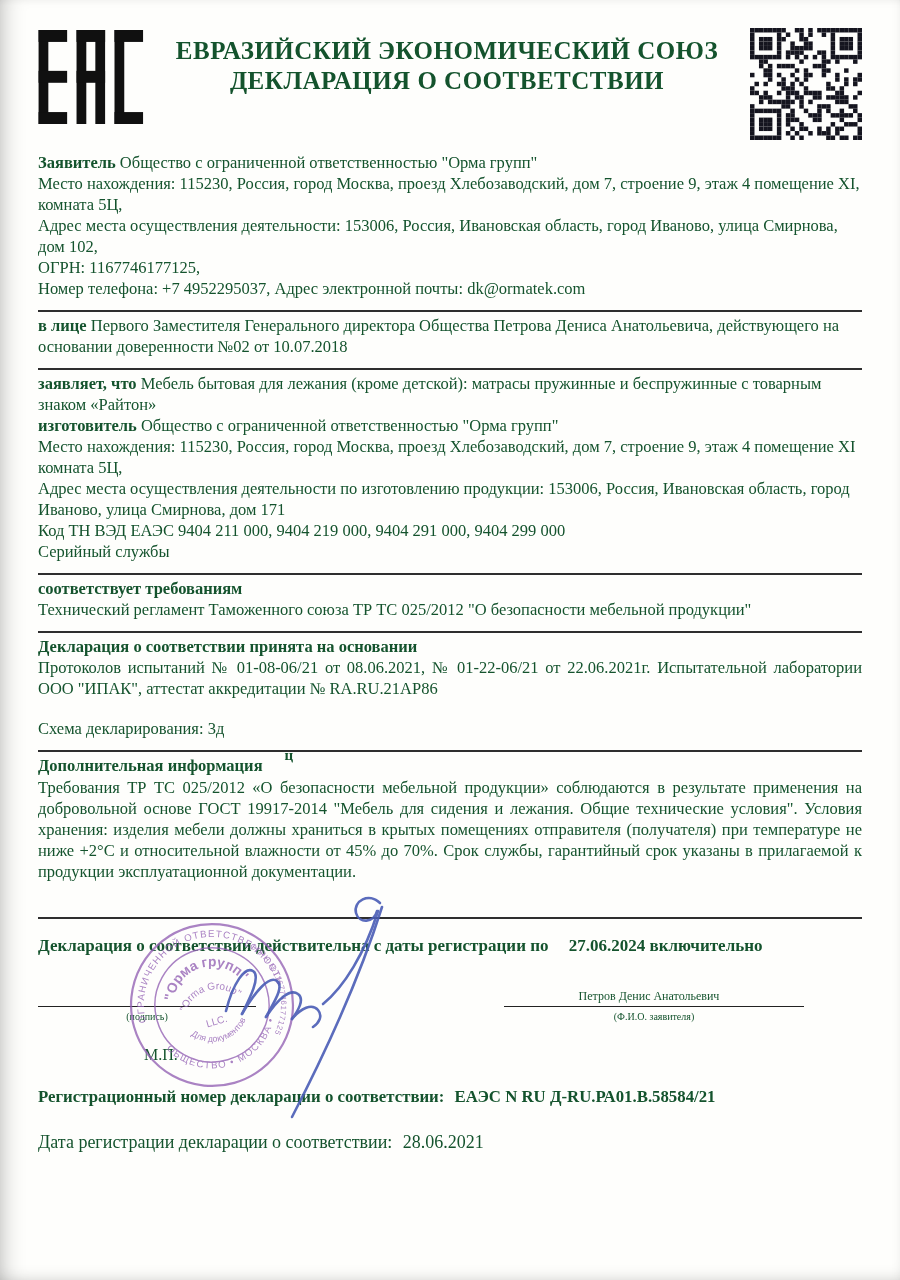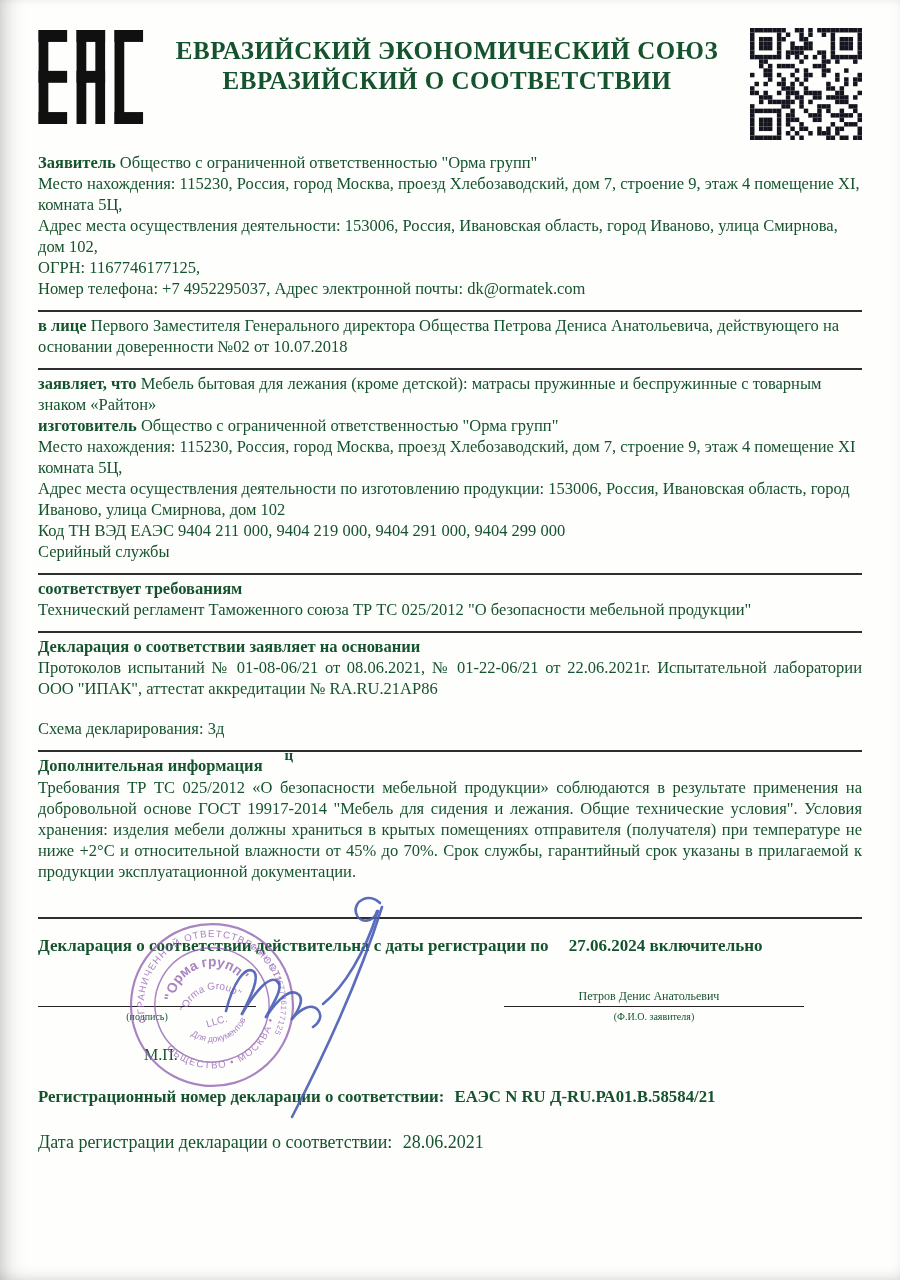--- a/index.html
+++ b/index.html
@@ -69,21 +69,21 @@
             <rect x="157" y="0" width="27" height="260"></rect>
           <rect x="105" y="0" width="79" height="33"></rect>
             <rect x="105" y="113" width="79" height="33"></rect>
           <rect x="210" y="0" width="27" height="260"></rect>
             <rect x="210" y="0" width="79" height="33"></rect>
           <rect x="210" y="227" width="79" height="33"></rect>
         </g>
       </svg>
       <div class="titles">
         <div class="t1">ЕВРАЗИЙСКИЙ ЭКОНОМИЧЕСКИЙ СОЮЗ</div>
-        <div class="t2">ЕВРАЗИЙСКИЙ О СООТВЕТСТВИИ</div>
+        <div class="t2">ДЕКЛАРАЦИЯ О СООТВЕТСТВИИ</div>
       </div>
       <svg class="qr" viewBox="0 0 112.5 112.5">
           <rect x="0" y="0" width="4.5" height="4.5" fill="#15151f"></rect>
           <rect x="4.5" y="0" width="4.5" height="4.5" fill="#15151f"></rect>
           <rect x="9" y="0" width="4.5" height="4.5" fill="#15151f"></rect>
           <rect x="13.5" y="0" width="4.5" height="4.5" fill="#15151f"></rect>
           <rect x="18" y="0" width="4.5" height="4.5" fill="#15151f"></rect>
           <rect x="22.5" y="0" width="4.5" height="4.5" fill="#15151f"></rect>
           <rect x="27" y="0" width="4.5" height="4.5" fill="#15151f"></rect>
           <rect x="31.5" y="0" width="4.5" height="4.5" fill="#15151f"></rect>
@@ -398,32 +398,32 @@
       <section class="sec b2">
         <p>
           <b>заявляет, что</b>
           <span>Мебель бытовая для лежания (кроме детской): матрасы пружинные и беспружинные с товарным знаком «Райтон»</span>
         </p>
         <p>
           <b>изготовитель</b>
           <span>Общество с ограниченной ответственностью "Орма групп"</span>
         </p>
         <p>Место нахождения: 115230, Россия, город Москва, проезд Хлебозаводский, дом 7, строение 9, этаж 4 помещение XI комната 5Ц,</p>
-        <p>Адрес места осуществления деятельности по изготовлению продукции: 153006, Россия, Ивановская область, город Иваново, улица Смирнова, дом 102</p>
+        <p>Адрес места осуществления деятельности по изготовлению продукции: 153006, Россия, Ивановская область, город Иваново, улица Смирнова, дом 171</p>
         <p>Код ТН ВЭД ЕАЭС 9404 211 000, 9404 219 000, 9404 291 000, 9404 299 000</p>
         <p>Серийный службы</p>
       </section>
 
       <section class="sec b2">
         <p><b>соответствует требованиям</b></p>
         <p class="just">Технический регламент Таможенного союза ТР ТС 025/2012 "О безопасности мебельной продукции"</p>
       </section>
 
       <section class="sec b2">
-        <p><b>Декларация о соответствии заявляет на основании</b></p>
+        <p><b>Декларация о соответствии принята на основании</b></p>
         <p class="just">Протоколов испытаний № 01-08-06/21 от 08.06.2021, № 01-22-06/21 от 22.06.2021г. Испытательной лаборатории ООО "ИПАК", аттестат аккредитации № RA.RU.21АР86</p>
         <p class="gap-top">Схема декларирования: 3д</p>
       </section>
 
       <section class="sec">
         <p>
           <b>Дополнительная информация</b><span class="stray">ц</span>
         </p>
         <p class="just">Требования ТР ТС 025/2012 «О безопасности мебельной продукции» соблюдаются в результате применения на добровольной основе ГОСТ 19917-2014 "Мебель для сидения и лежания. Общие технические условия". Условия хранения: изделия мебели должны храниться в крытых помещениях отправителя (получателя) при температуре не ниже +2°С и относительной влажности от 45% до 70%. Срок службы, гарантийный срок указаны в прилагаемой к продукции эксплуатационной документации.</p>
       </section>

